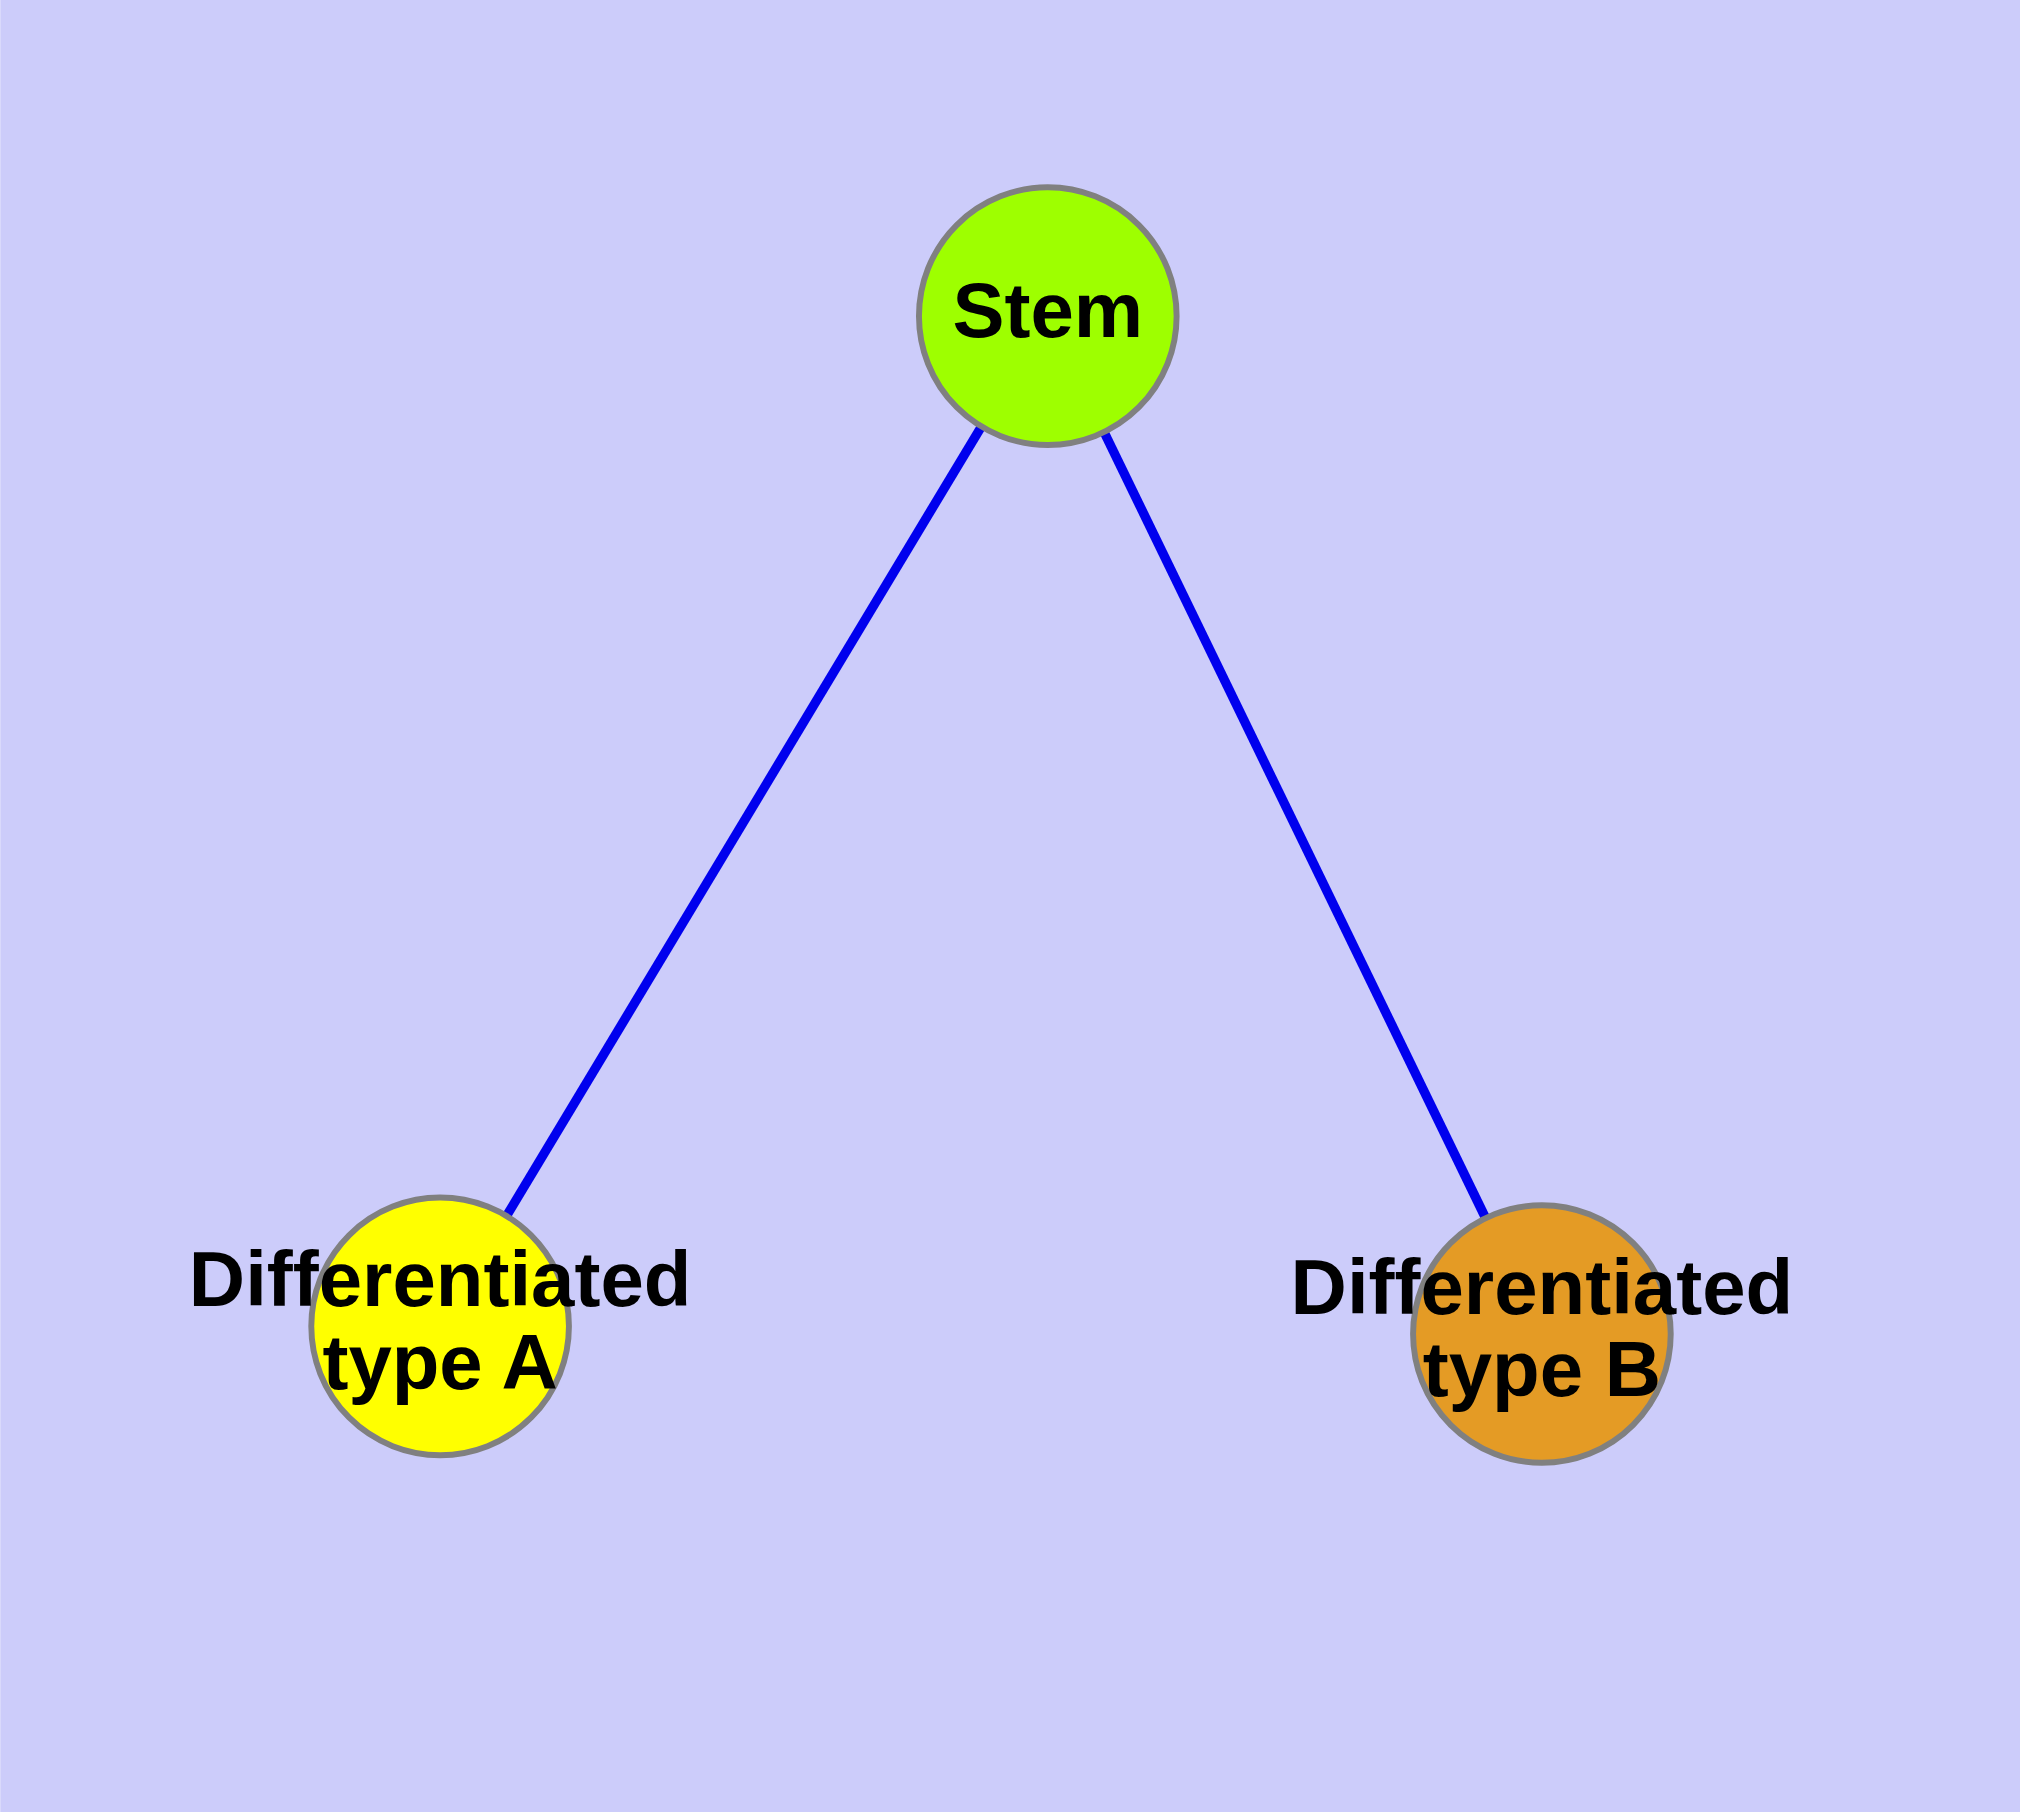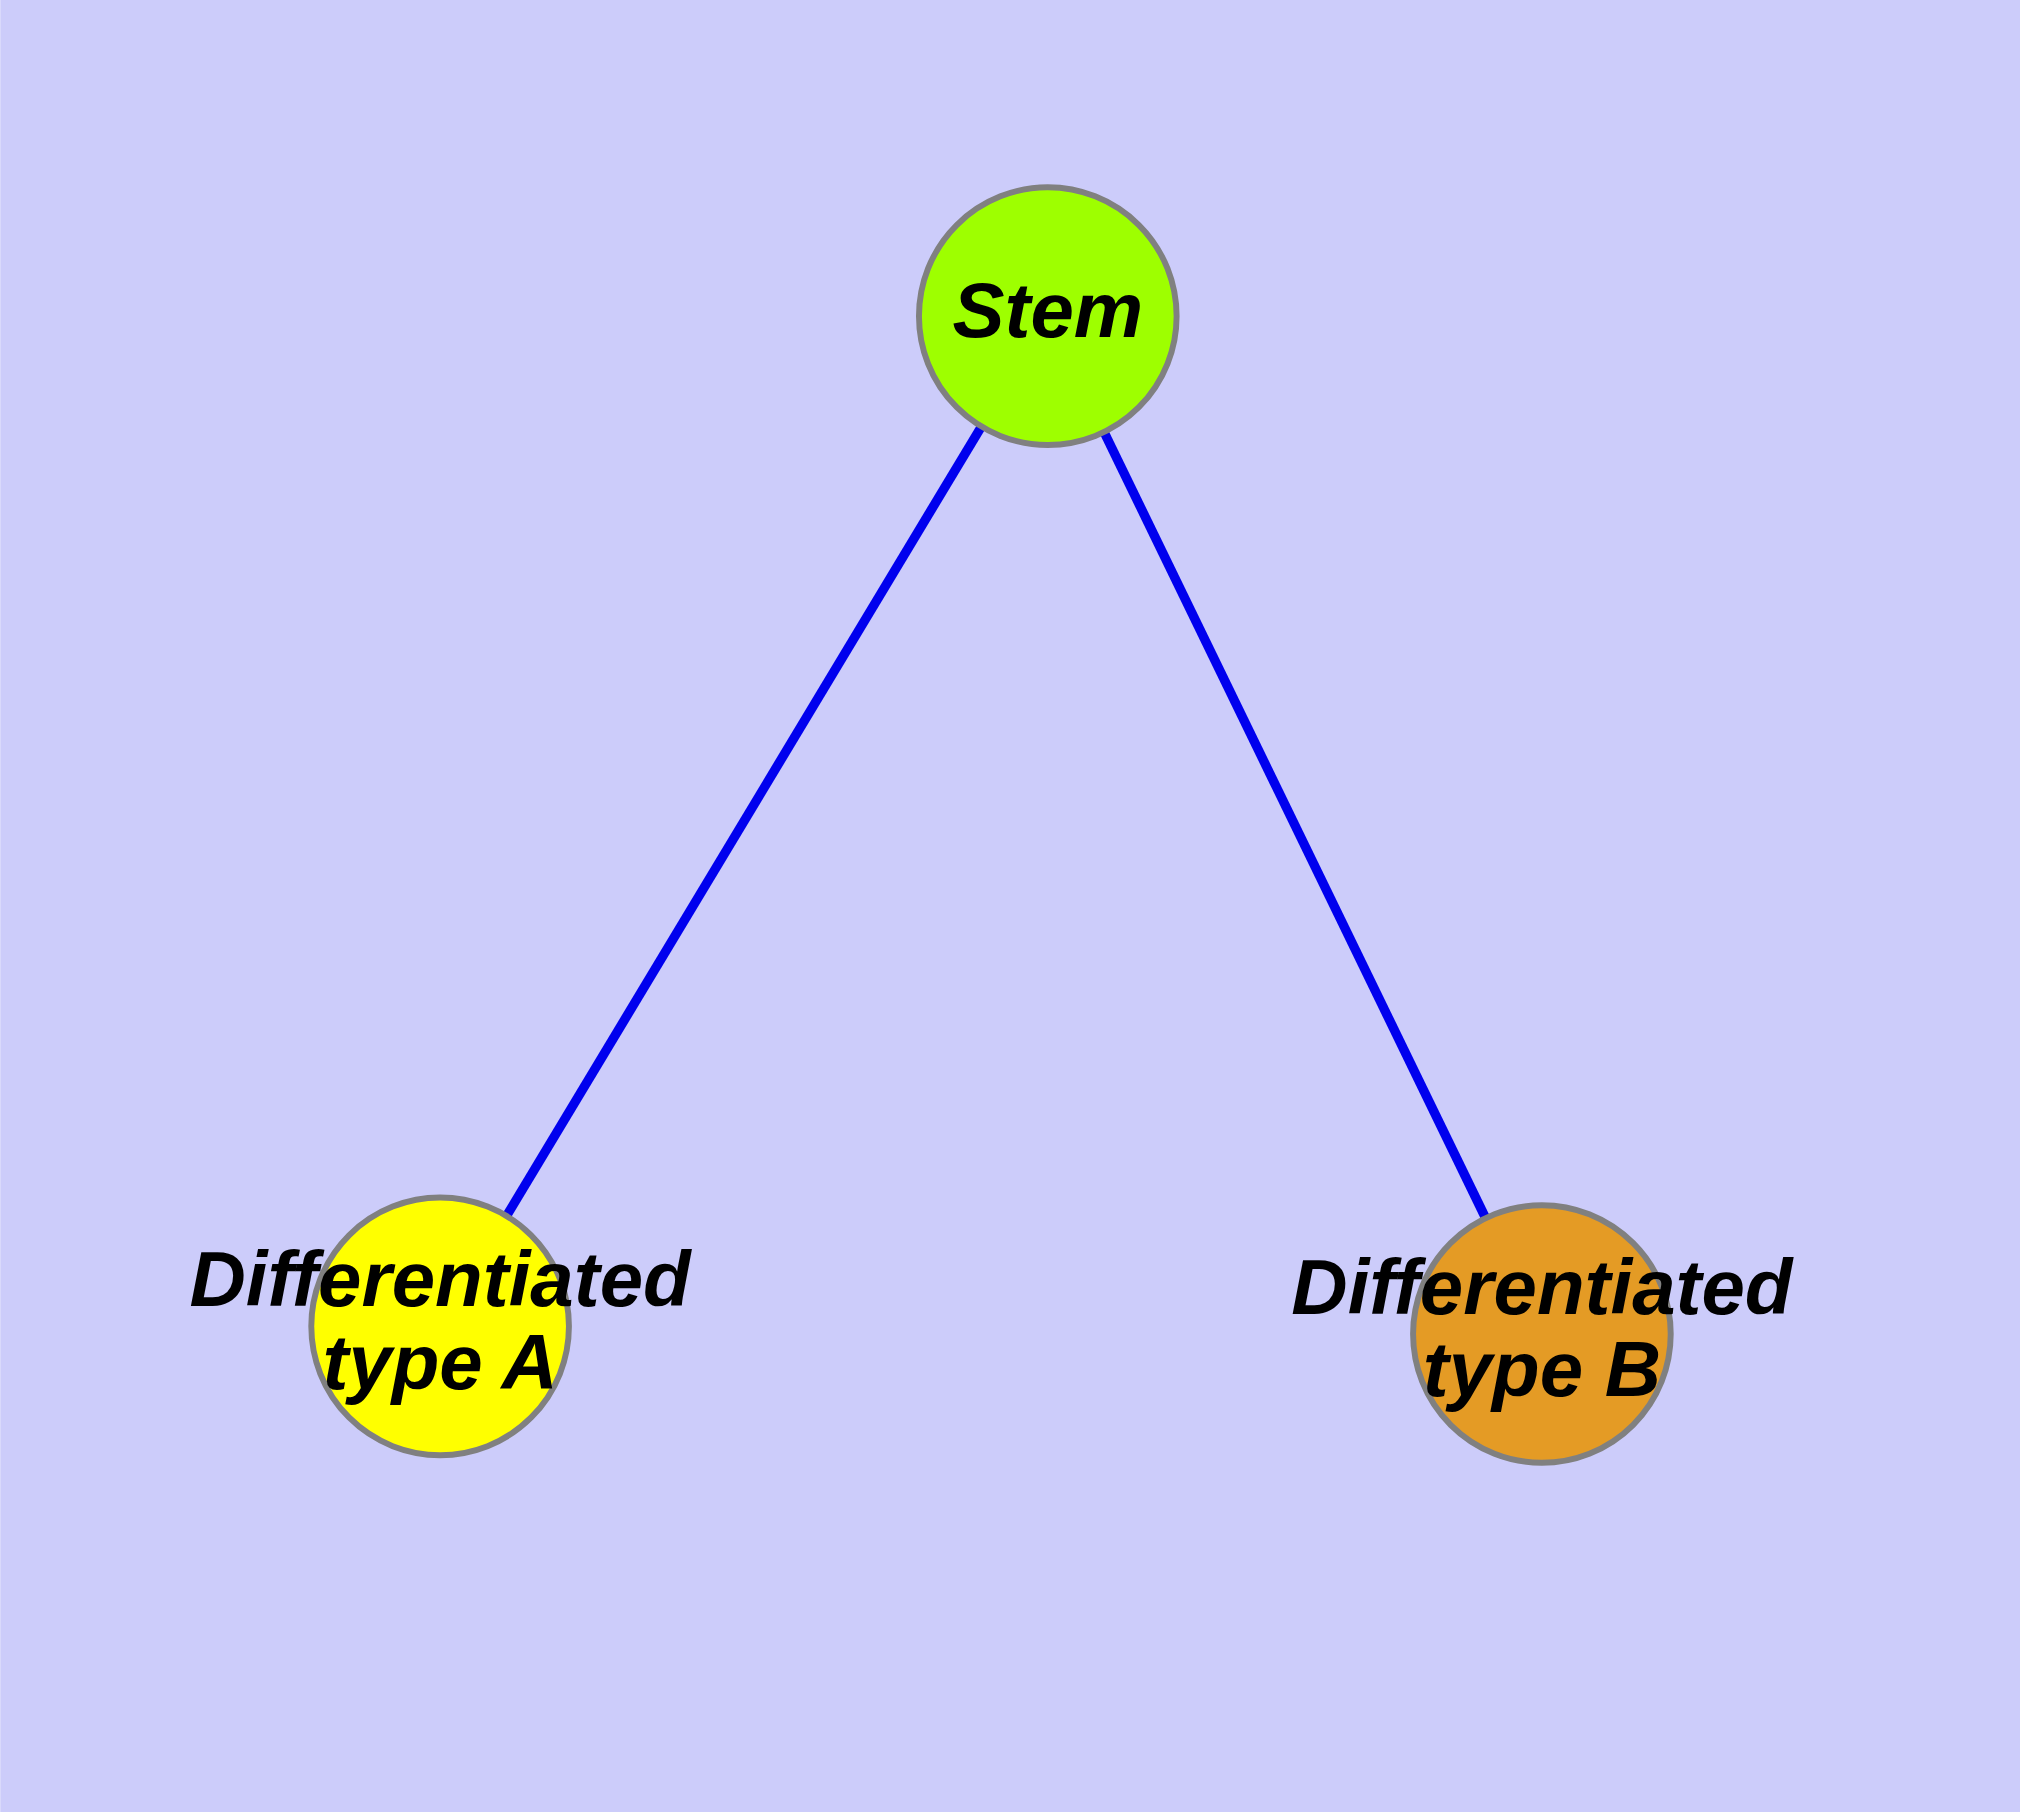--- a/index.html
+++ b/index.html
@@ -7,21 +7,20 @@
     margin: 0;
     padding: 0;
     background: #ffffff;
   }
   #stage {
     position: relative;
     width: 2021px;
     height: 1812px;
     overflow: hidden;
     font-family: "Liberation Sans", "DejaVu Sans", sans-serif;
-    font-style: italic;
   }
   #graph-canvas {
     position: absolute;
     top: 0;
     left: 0;
     width: 2021px;
     height: 1812px;
     display: block;
   }
   .node-label {

